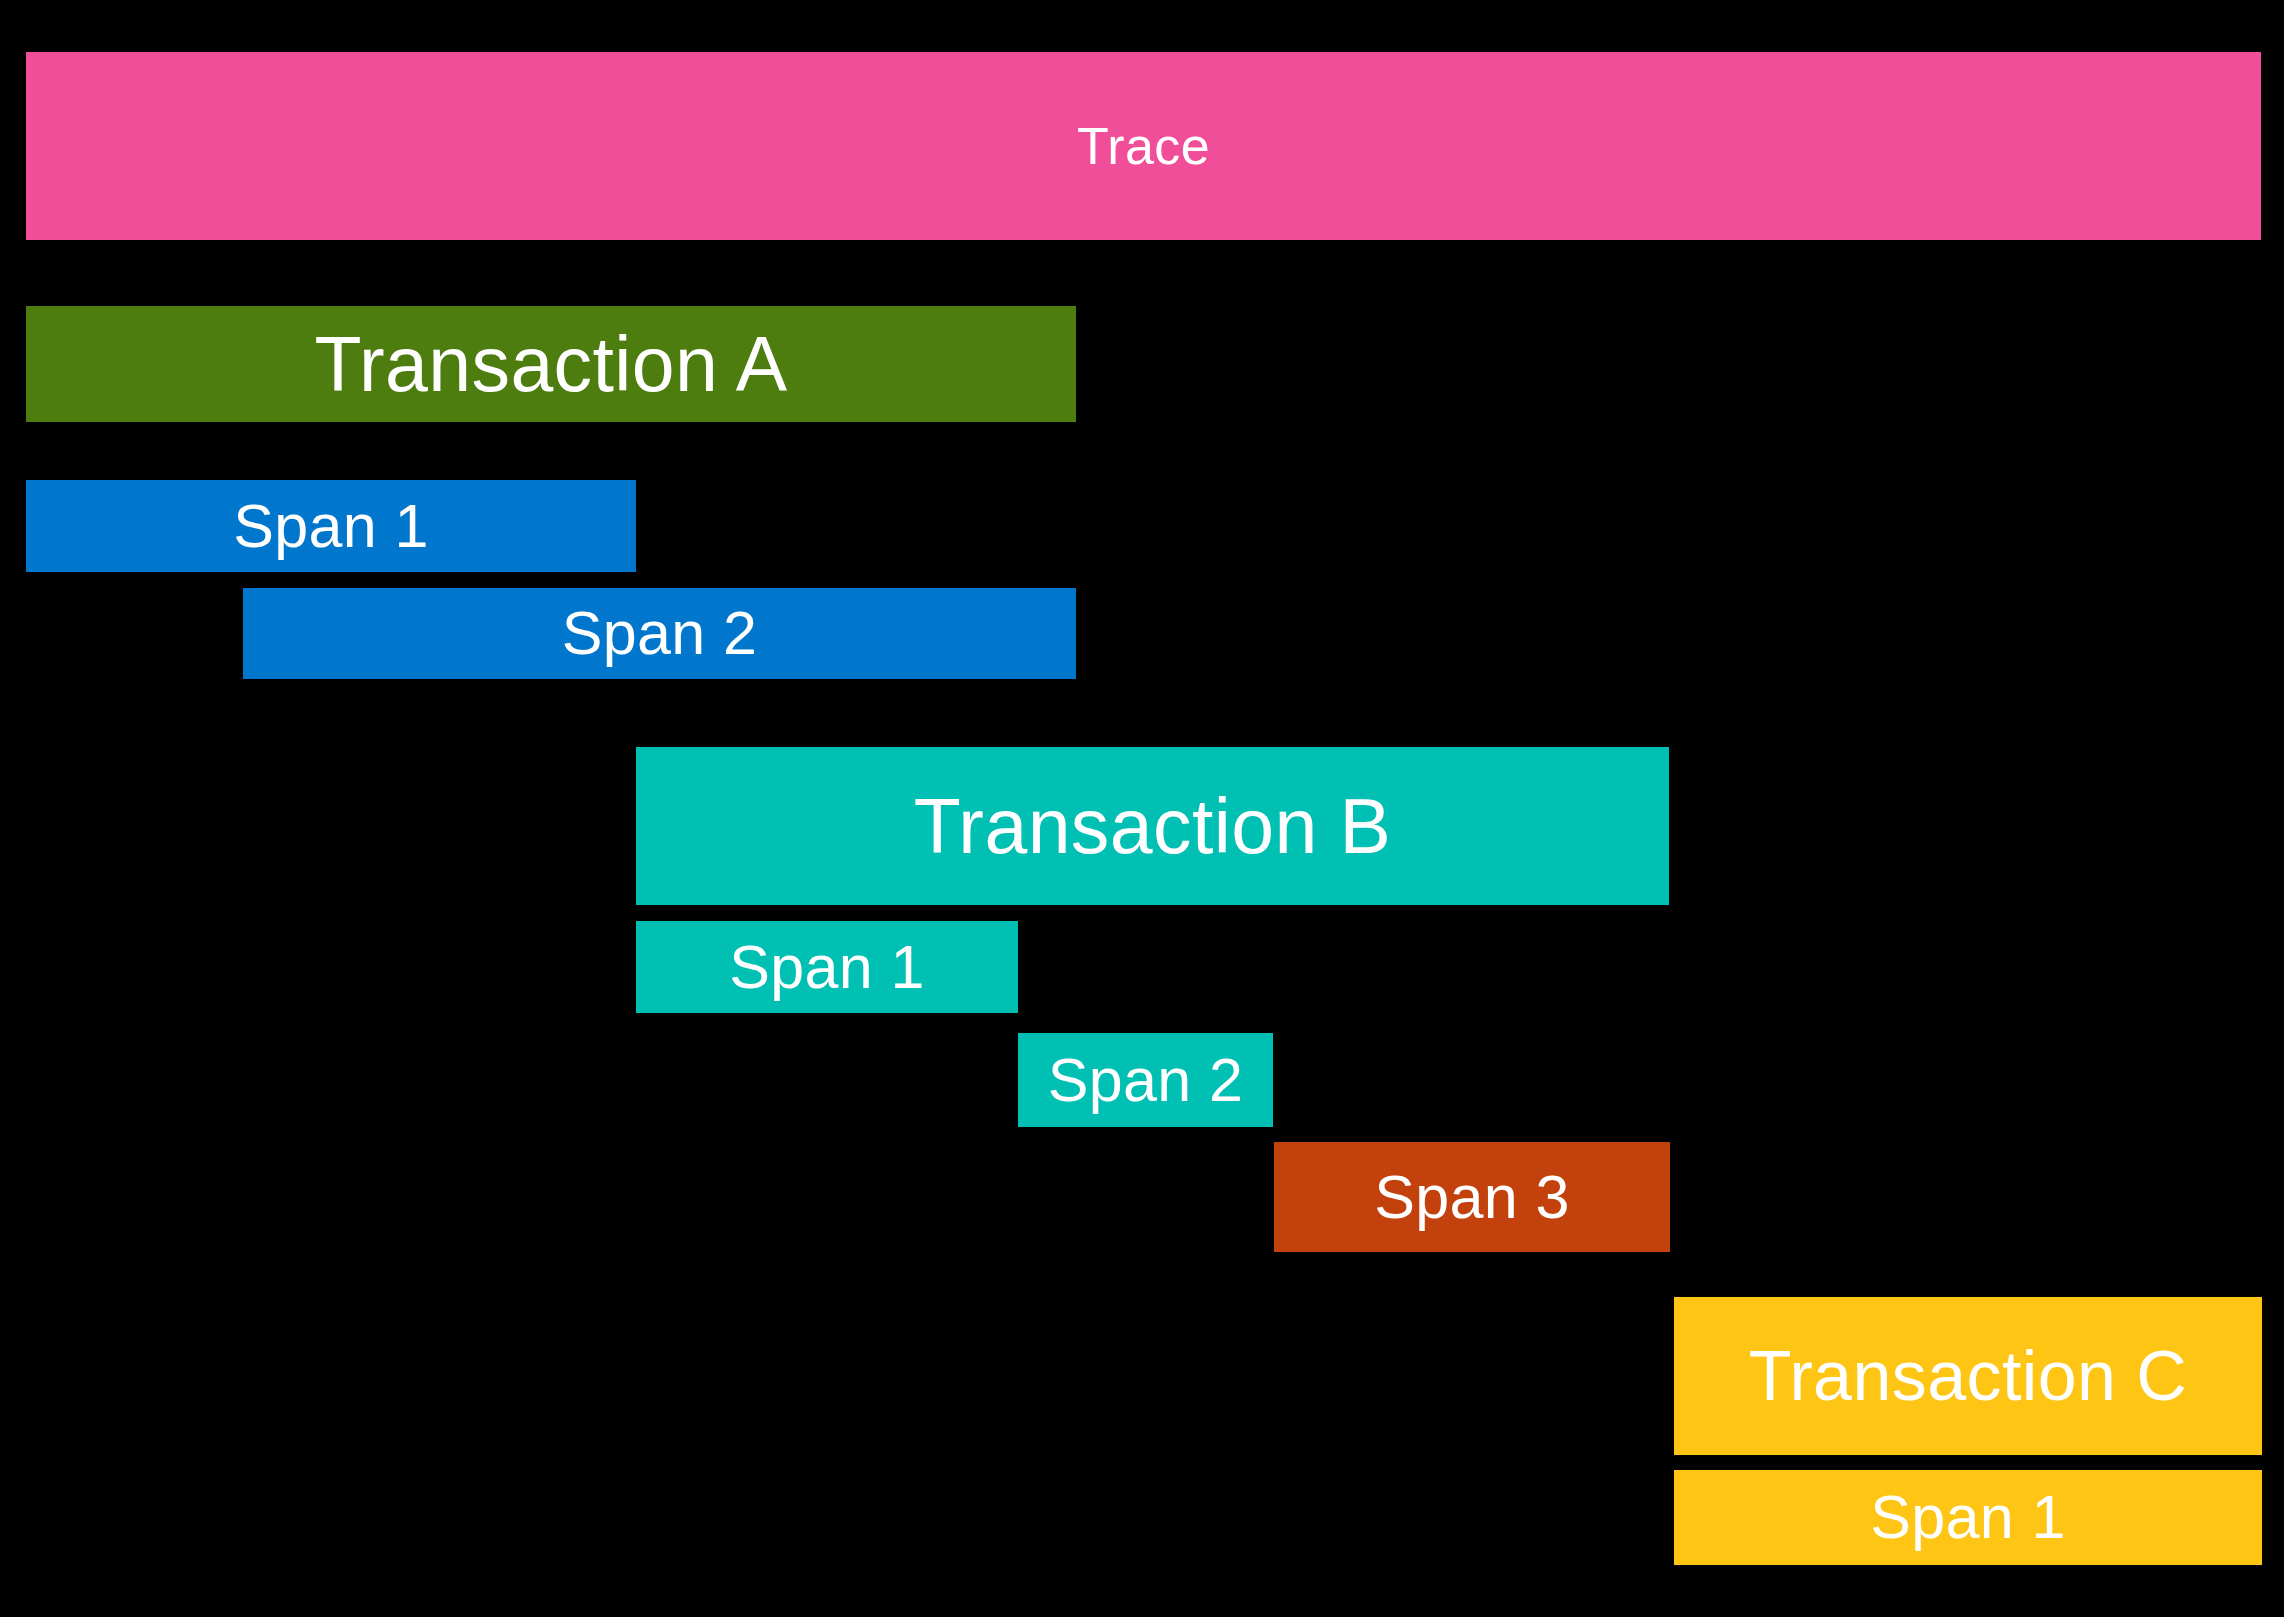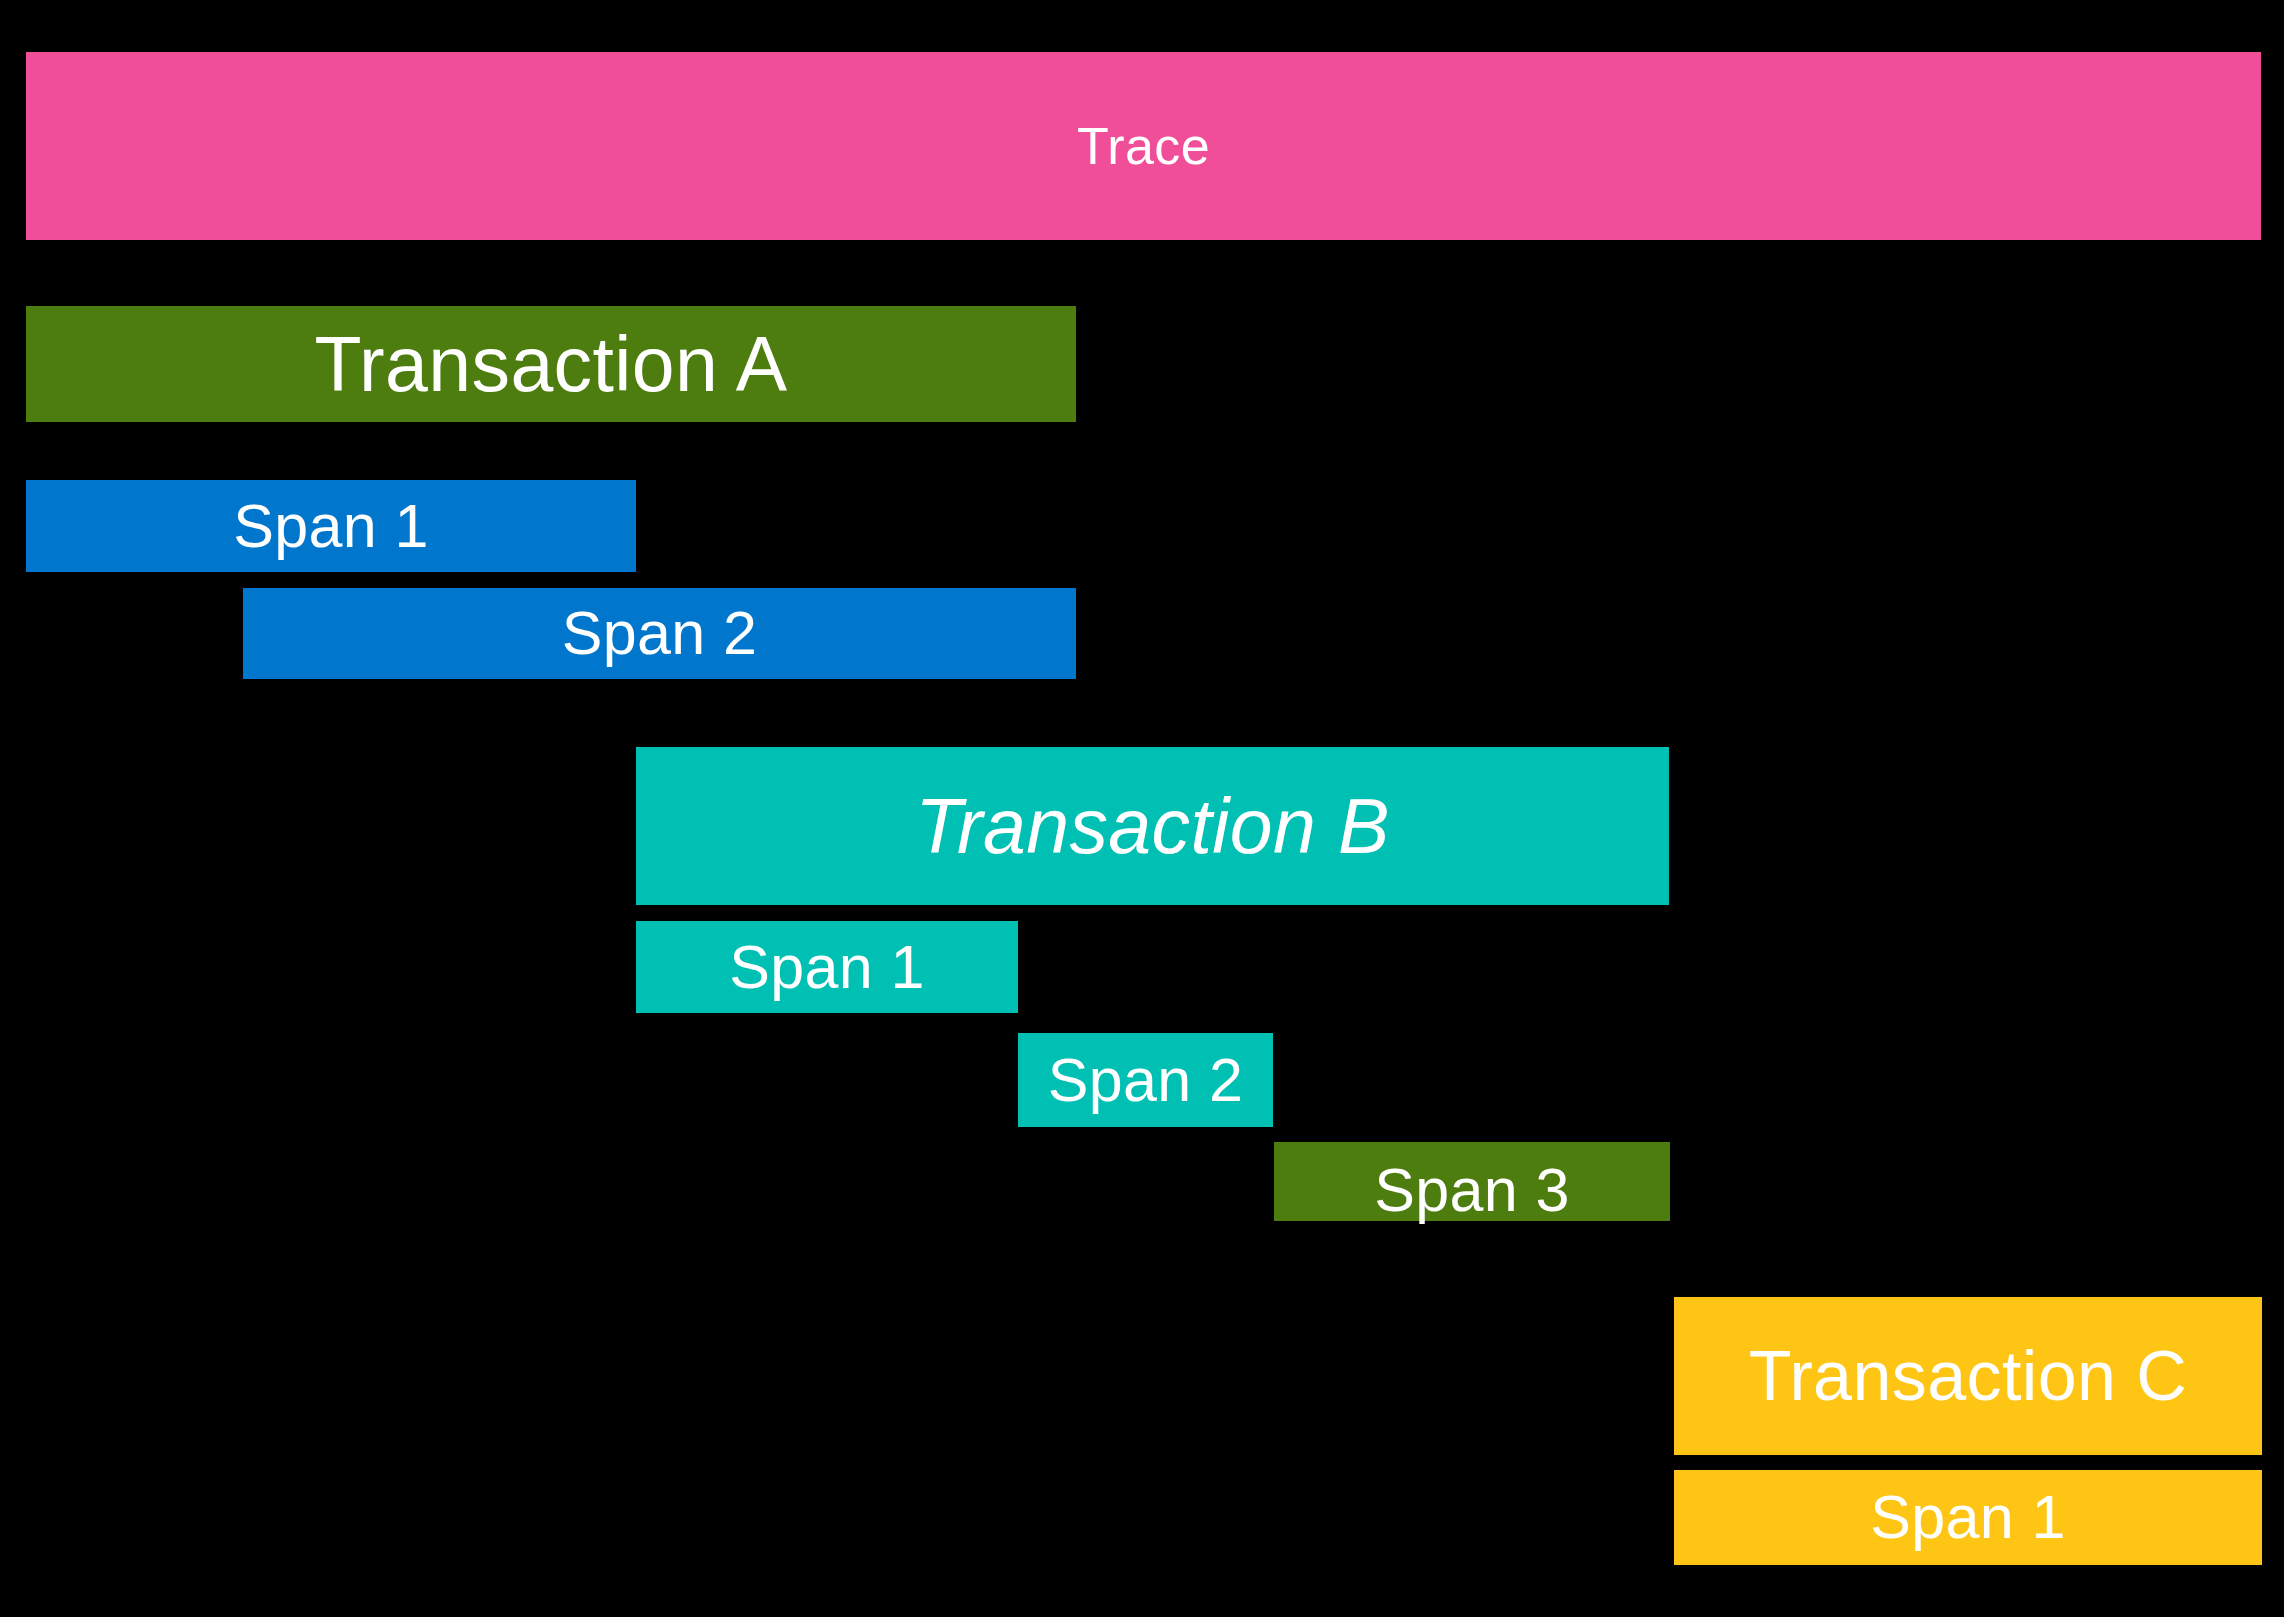--- a/index.html
+++ b/index.html
@@ -38,30 +38,30 @@
     </div>
     <div class="bar" style="left: 26px; top: 306px; width: 1050px; height: 116px; background: #4d7c0f;">
       <span class="bar-label" style="font-size: 77px; color: rgb(255, 255, 255);">Transaction A</span>
     </div>
     <div class="bar" style="left: 26px; top: 480px; width: 610px; height: 92px; background: rgb(0, 119, 204);">
       <span class="bar-label" style="font-size: 61px; color: rgb(255, 255, 255);">Span 1</span>
     </div>
     <div class="bar" style="left: 243px; top: 588px; width: 833px; height: 91px; background: rgb(0, 119, 204);">
       <span class="bar-label" style="font-size: 61px; color: rgb(255, 255, 255);">Span 2</span>
     </div>
-    <div class="bar" style="left: 636px; top: 747px; width: 1033px; height: 158px; background: rgb(0, 191, 179); font-style: italic;">
+    <div class="bar" style="left: 636px; top: 747px; width: 1033px; height: 158px; background: rgb(0, 191, 179);">
       <span class="bar-label" style="font-size: 77px; color: rgb(255, 255, 255);">Transaction B</span>
     </div>
     <div class="bar" style="left: 636px; top: 921px; width: 382px; height: 92px; background: rgb(0, 191, 179);">
       <span class="bar-label" style="font-size: 61px; color: rgb(255, 255, 255);">Span 1</span>
     </div>
     <div class="bar" style="left: 1018px; top: 1033px; width: 255px; height: 94px; background: rgb(0, 191, 179);">
       <span class="bar-label" style="font-size: 61px; color: rgb(255, 255, 255);">Span 2</span>
     </div>
-    <div class="bar" style="left: 1274px; top: 1142px; width: 396px; height: 79px; background: #4d7c0f; align-items: flex-end;">
+    <div class="bar" style="left: 1274px; top: 1142px; width: 396px; height: 110px; background: #c2410c;">
       <span class="bar-label" style="font-size: 61px; color: rgb(255, 255, 255);">Span 3</span>
     </div>
     <div class="bar" style="left: 1674px; top: 1297px; width: 588px; height: 158px; background: rgb(254, 197, 20);">
       <span class="bar-label" style="font-size: 70px; color: rgb(255, 255, 255);">Transaction C</span>
     </div>
     <div class="bar" style="left: 1674px; top: 1470px; width: 588px; height: 95px; background: rgb(254, 197, 20);">
       <span class="bar-label" style="font-size: 61px; color: rgb(255, 255, 255);">Span 1</span>
     </div>
   </div>
 

